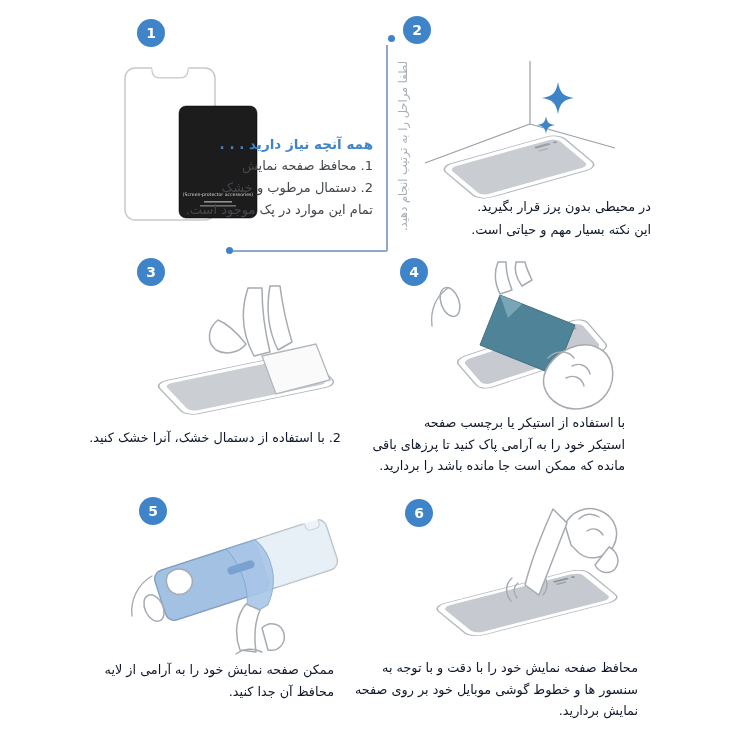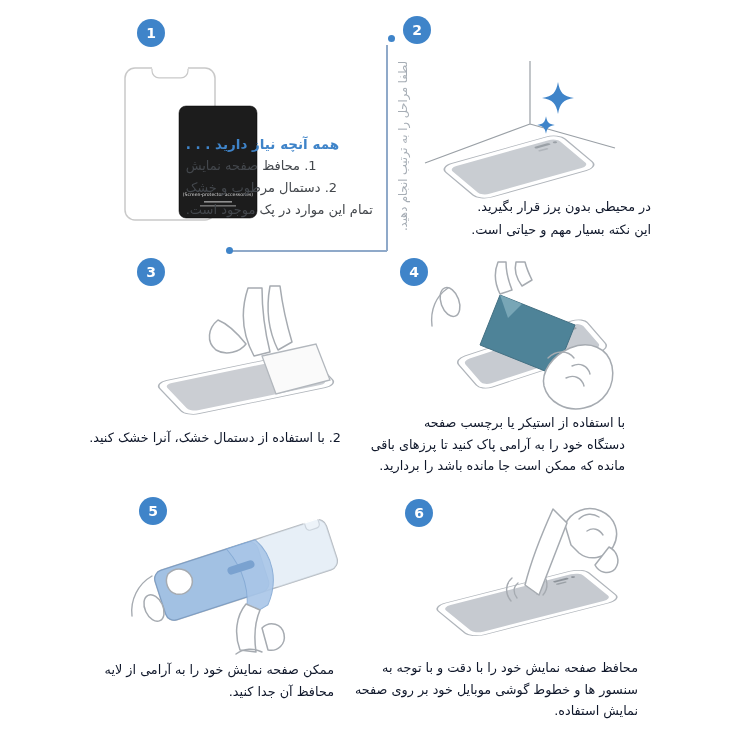--- a/index.html
+++ b/index.html
@@ -4,21 +4,21 @@
 <style>
   html,body{margin:0;padding:0;}
   body{width:750px;height:750px;position:relative;background:#ffffff;overflow:hidden;
        font-family:"DejaVu Sans",sans-serif;}
   .step-circle{position:absolute;width:28px;height:28px;border-radius:50%;
        background:#3f84c9;color:#fff;font-size:14px;font-weight:bold;
        display:flex;align-items:center;justify-content:center;}
   .caption{position:absolute;direction:rtl;text-align:right;color:#0f172a;
        font-size:12.8px;line-height:21.5px;white-space:nowrap;}
   .caption div{white-space:nowrap;}
-  .step1-block{position:absolute;direction:rtl;text-align:left;white-space:nowrap;
+  .step1-block{position:absolute;direction:rtl;text-align:right;white-space:nowrap;
        font-size:13px;line-height:22px;color:#43474c;}
   .step1-heading{color:#3f84c9;font-weight:bold;font-size:13.5px;}
   .vertical-note{position:absolute;left:403px;top:146px;
        transform:translate(-50%,-50%) rotate(-90deg);
        direction:rtl;white-space:nowrap;font-size:11.5px;color:#a6adb5;}
   .conn{position:absolute;background:#8fa9c9;}
   .conn-dot{position:absolute;width:7px;height:7px;border-radius:50%;background:#3f84c9;}
   svg{position:absolute;overflow:visible;}
   .lineart{fill:#ffffff;stroke:#a6abb1;stroke-width:1.5;stroke-linejoin:round;stroke-linecap:round;}
   .strokeonly{fill:none;stroke:#a6abb1;stroke-width:1.4;stroke-linecap:round;}
@@ -118,21 +118,21 @@
     <ellipse class="lineart" cx="30" cy="40" rx="9" ry="15" transform="rotate(-20 30 40)"></ellipse>
     <path class="strokeonly" d="M12,64 C10,48 16,34 28,26"></path>
     <path class="lineart" d="M150,86 C170,78 188,86 192,104 C196,124 184,142 164,146 C146,150 128,140 124,124 C121,110 132,94 150,86 Z"></path>
     <path class="strokeonly" d="M128,96 C136,88 148,88 154,96"></path>
     <path class="strokeonly" d="M152,104 C160,100 168,104 170,112"></path>
     <path class="strokeonly" d="M146,116 C154,112 162,116 164,124"></path>
   </g>
 </svg>
 <div class="caption" style="right:125px;top:412px">
   <div>با استفاده از استیکر یا برچسب صفحه</div>
-  <div>دستگاه خود را به آرامی پاک کنید تا پرزهای باقی</div>
+  <div>استیکر خود را به آرامی پاک کنید تا پرزهای باقی</div>
   <div>مانده که ممکن است جا مانده باشد را بردارید.</div>
 </div>
 
 <svg style="left:128px;top:512px" width="230" height="145" viewBox="0 0 230 145">
   <g transform="rotate(-18 118 58)">
     <rect x="28" y="32" width="180" height="52" rx="9" fill="#f2f6fa" stroke="#b5bac0" stroke-width="1.5"></rect>
     <rect x="187" y="30.8" width="16" height="2.4" fill="#ffffff"></rect>
     <path d="M188,32 v4 a4,4 0 0 0 4,4 h6 a4,4 0 0 0 4,-4 v-4" fill="#ffffff" stroke="#b5bac0" stroke-width="1.2"></path>
     <rect x="136" y="32" width="72" height="52" rx="9" fill="#dfeaf4" opacity="0.55"></rect>
     <rect x="28" y="32" width="108" height="52" rx="9" fill="#8fb4de" opacity="0.8" stroke="#6f96c4" stroke-width="1"></rect>
@@ -173,14 +173,14 @@
     <path class="lineart" d="M150,20 C156,6 172,0 186,6 C200,12 206,28 198,42 C190,54 174,56 164,48 L156,40 Z"></path>
     <path class="lineart" d="M138,4 C128,26 116,56 110,80 L124,90 C134,64 144,38 152,18 Z"></path>
     <path class="lineart" d="M194,42 C202,46 206,56 200,64 C194,70 184,68 180,60 Z"></path>
     <path class="strokeonly" d="M164,14 C170,8 178,8 184,12"></path>
     <path class="strokeonly" d="M172,26 C178,22 184,24 188,30"></path>
   </g>
 </svg>
 <div class="caption" style="right:112px;top:657px">
   <div>محافظ صفحه نمایش خود را با دقت و با توجه به</div>
   <div>سنسور ها و خطوط گوشی موبایل خود بر روی صفحه</div>
-  <div>نمایش استفاده.</div>
+  <div>نمایش بردارید.</div>
 </div>
 
 </body></html>

